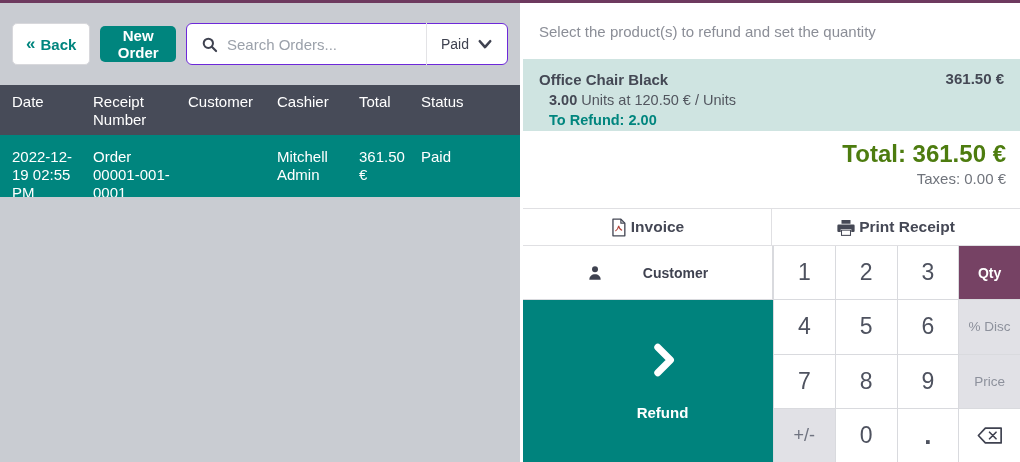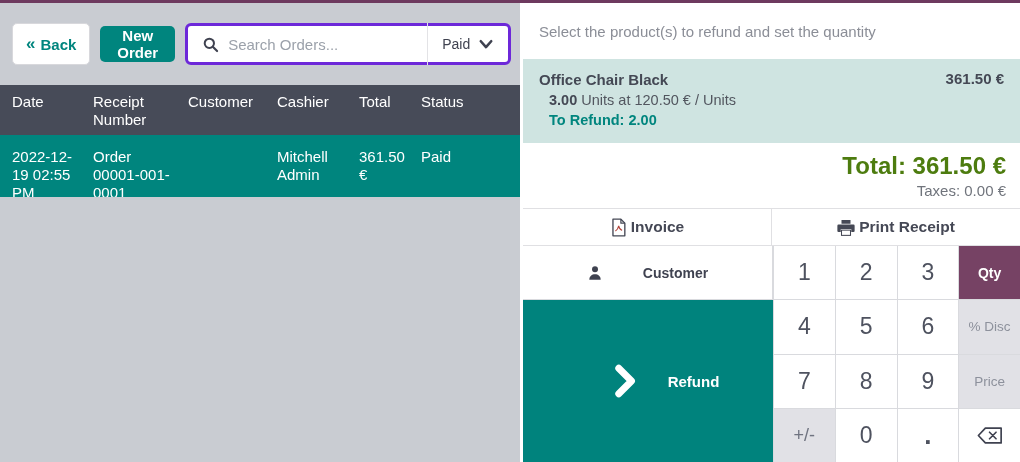--- a/index.html
+++ b/index.html
@@ -11,21 +11,21 @@
   .app { flex:1; display:flex; min-height:0; }
 
   
   .left-panel { width:520px; flex:none; background:#c9ccd2; display:flex; flex-direction:column; }
   .topbar { height:82px; flex:none; display:flex; align-items:center; padding:0 12px; gap:10px; }
   .btn-back { height:42px; padding:0 13px; background:#fff; border:1px solid #d8d8dc; border-radius:5px;
               color:#00857e; font-weight:bold; font-size:15px; display:flex; align-items:center; gap:5px; cursor:pointer; }
   .btn-back .chev { font-size:17px; }
   .btn-new-order { height:36px; padding:0 17px; background:#00857e; border:none; border-radius:5px;
               color:#fff; font-weight:bold; font-size:15px; display:flex; align-items:center; cursor:pointer; }
-  .search-box { flex:1; height:42px; background:#fff; border:3px solid #6d28d9; border-radius:6px;
+  .search-box { flex:1; height:42px; background:#fff; border:1px solid #6d28d9; border-radius:6px;
               display:flex; align-items:center; padding:0 0 0 14px; }
   .search-box input { flex:1; border:none; outline:none; font-size:15px; color:#3f4250; margin-left:9px; min-width:0;
               font-family:"Liberation Sans", sans-serif; }
   .search-box input::placeholder { color:#9ba1aa; }
   .search-sep { width:1px; height:42px; background:#e3e3e6; flex:none; }
   .filter { height:100%; display:flex; align-items:center; gap:8px; padding:0 14px; cursor:pointer; }
   .filter-label { font-size:14px; color:#3f4250; }
 
   .tbl-grid { display:grid; grid-template-columns:93px 95px 89px 82px 62px 1fr; }
   .tbl-head { background:#474b58; color:#fff; height:50px; flex:none; font-size:15px; }
@@ -34,21 +34,21 @@
   .order-row { background:#00857e; color:#fff; height:62px; flex:none; font-size:15px; cursor:pointer; }
   .order-row > div { padding:13px 8px 0 0; line-height:1.2; overflow-wrap:break-word; }
   .order-row > div:first-child { padding-left:12px; }
   .list-rest { flex:1; background:#c9ccd2; }
 
   
   .vdivider { width:3px; flex:none; background:#fff; }
   .right-panel { flex:1; background:#fff; display:flex; flex-direction:column; min-width:0; }
   .instruction { height:56px; flex:none; display:flex; align-items:center; padding-left:16px;
                  color:#8b8e97; font-size:15px; }
-  .orderline { height:84px; flex:none; background:#cfe4e1; display:flex; justify-content:space-between;
+  .orderline { height:72px; flex:none; background:#cfe4e1; display:flex; justify-content:space-between;
                padding:11px 16px 0 16px; cursor:pointer; }
   .ol-name { font-size:15px; font-weight:bold; color:#444854; line-height:1.35; }
   .ol-sub { margin-left:10px; font-size:14.5px; color:#52565f; line-height:1.38; }
   .ol-sub .qty { font-weight:bold; color:#444854; }
   .ol-refund { margin-left:10px; font-size:14.5px; font-weight:bold; color:#00857e; line-height:1.38; }
   .ol-price { font-size:15px; font-weight:bold; color:#444854; }
 
   .summary { flex:1; min-height:0; text-align:right; padding:9px 14px 0 0; }
   .summary .total-line { font-size:24px; font-weight:bold; color:#4d7c0f; }
   .summary .taxes-line { font-size:15px; color:#70747c; margin-top:2px; }
@@ -57,21 +57,21 @@
   .action-btn { flex:1; display:flex; align-items:center; justify-content:center; gap:4px; background:#fff;
                 border:none; font-size:15.5px; font-weight:600; color:#454855; cursor:pointer;
                 font-family:"Liberation Sans", sans-serif; }
   .action-btn + .action-btn { border-left:1px solid #e0e0e3; }
 
   .controls { height:216px; flex:none; display:flex; }
   .left-controls { width:250px; flex:none; display:flex; flex-direction:column; }
   .customer-btn { height:54px; flex:none; background:#fff; border-right:1px solid #d9dade; border-bottom:1px solid #d9dade;
                   display:flex; align-items:center; justify-content:center; gap:40px; cursor:pointer; }
   .customer-label { font-size:14px; font-weight:bold; color:#3f4250; }
-  .refund-btn { flex:1; background:#00837d; display:flex; align-items:center;
+  .refund-btn { flex:1; background:#00837d; display:flex; flex-direction:column; align-items:center;
                 justify-content:center; gap:26px; cursor:pointer;padding-left:29px; }
   .refund-label { color:#fff; font-size:15px; font-weight:bold; }
 
   .keypad { flex:1; display:grid; grid-template-columns:repeat(4,1fr); grid-template-rows:repeat(4,1fr);
             gap:1px; background:#d9dade; border-left:1px solid #d9dade; }
   .key { background:#fff; display:flex; align-items:center; justify-content:center;
          font-size:23px; color:#4e525f; cursor:pointer; }
   .key.mode { background:#e1e1e6; font-size:13.5px; color:#8d919c; }
   .key.mode.active { background:#764264; color:#fff; font-size:14px; font-weight:bold; }
   .key.pm { background:#e1e1e6; font-size:18px; color:#6f7380; }

